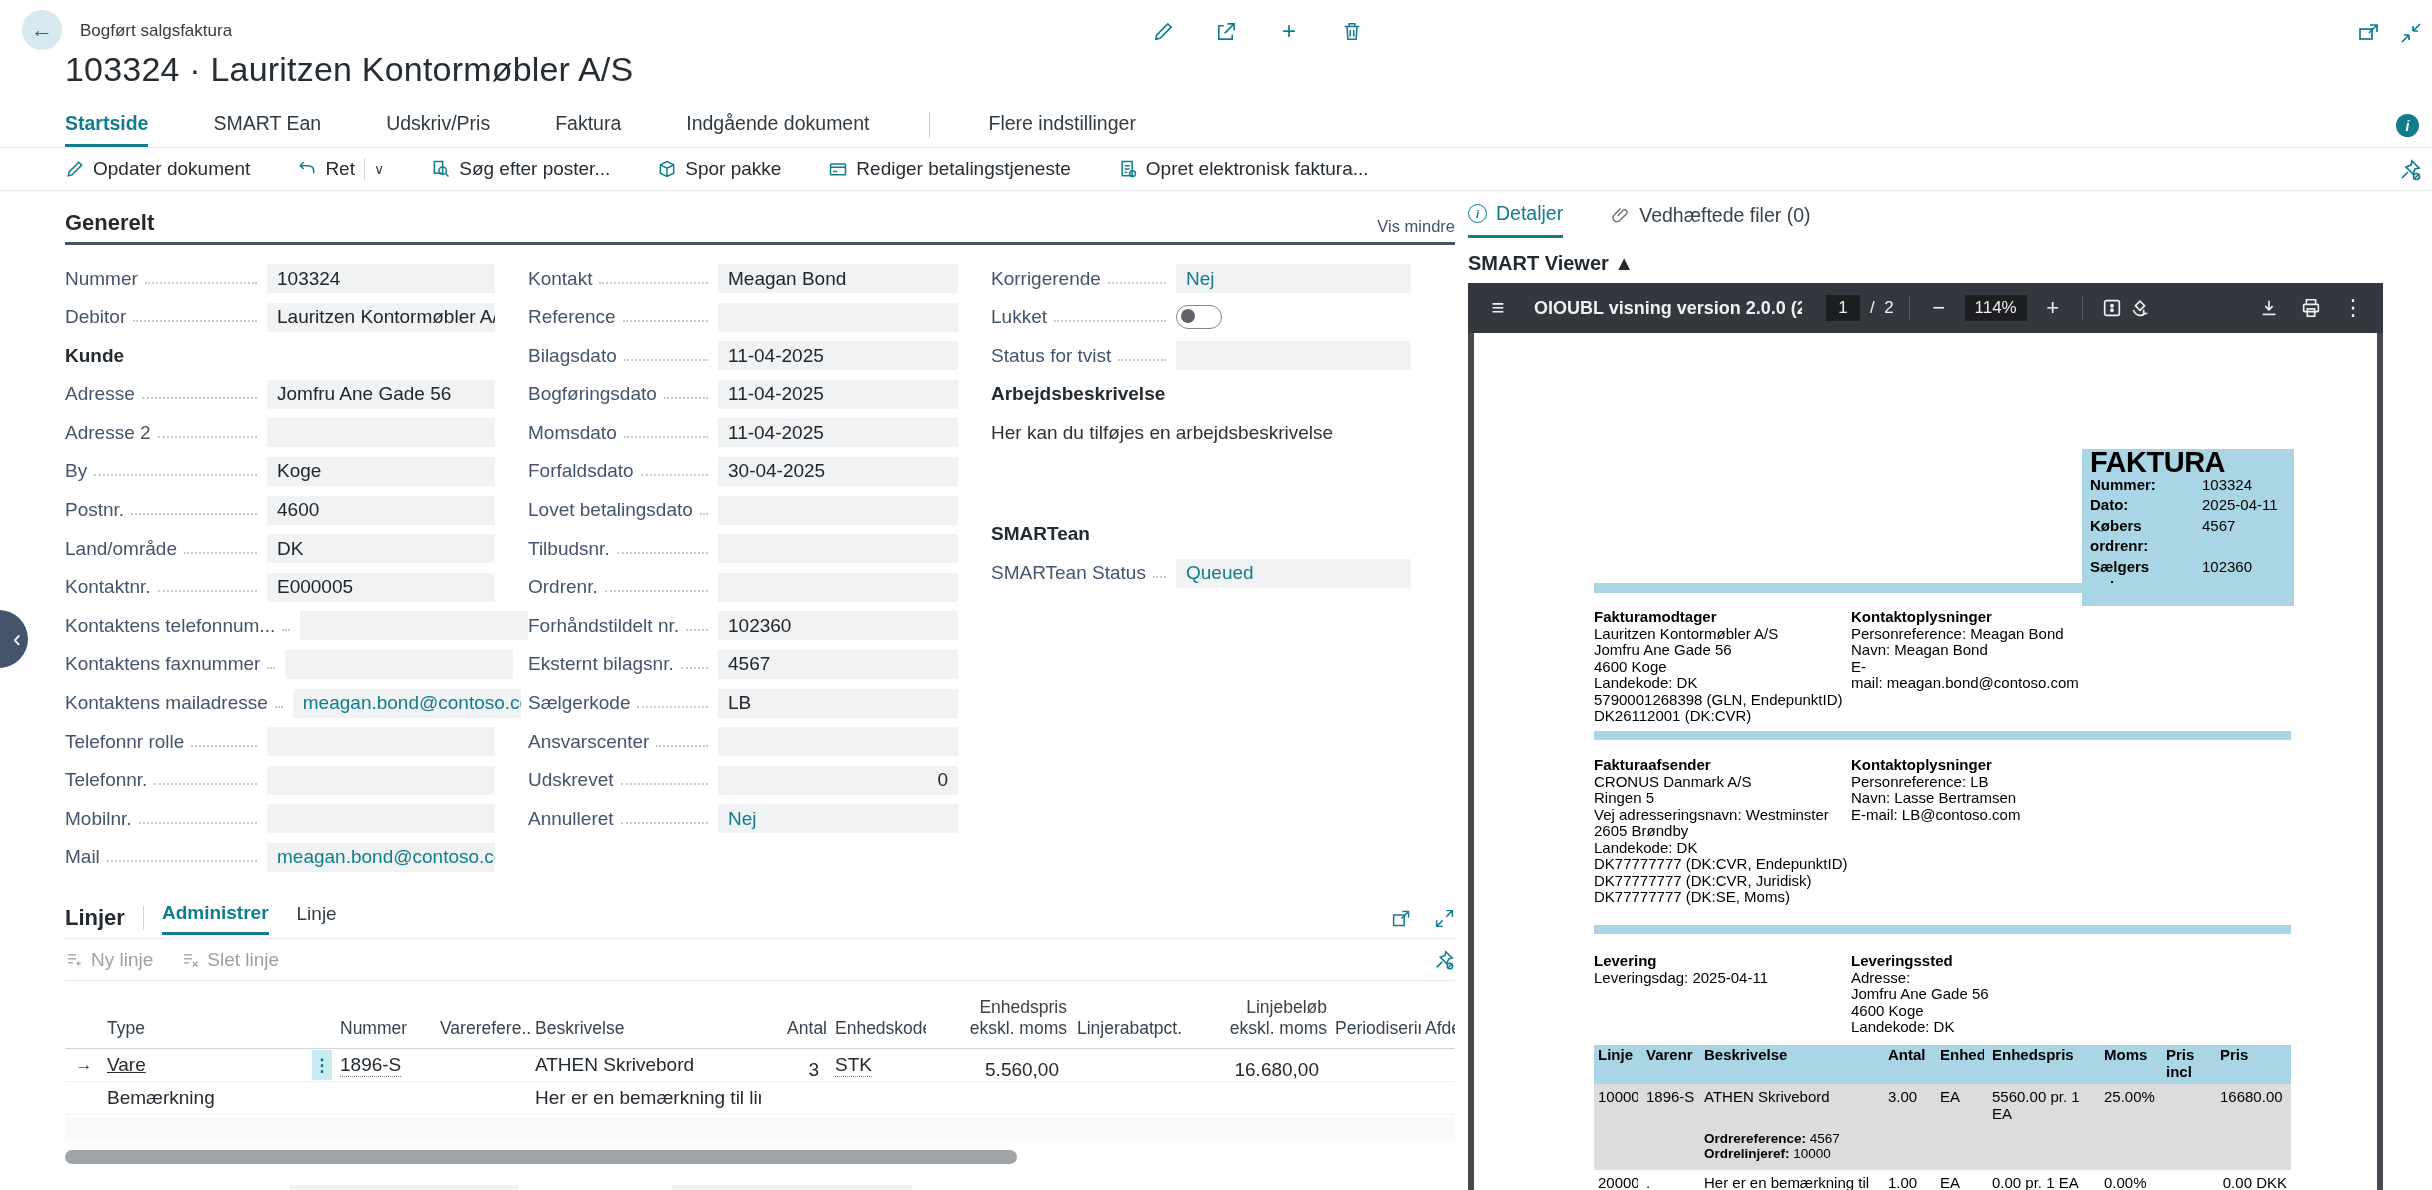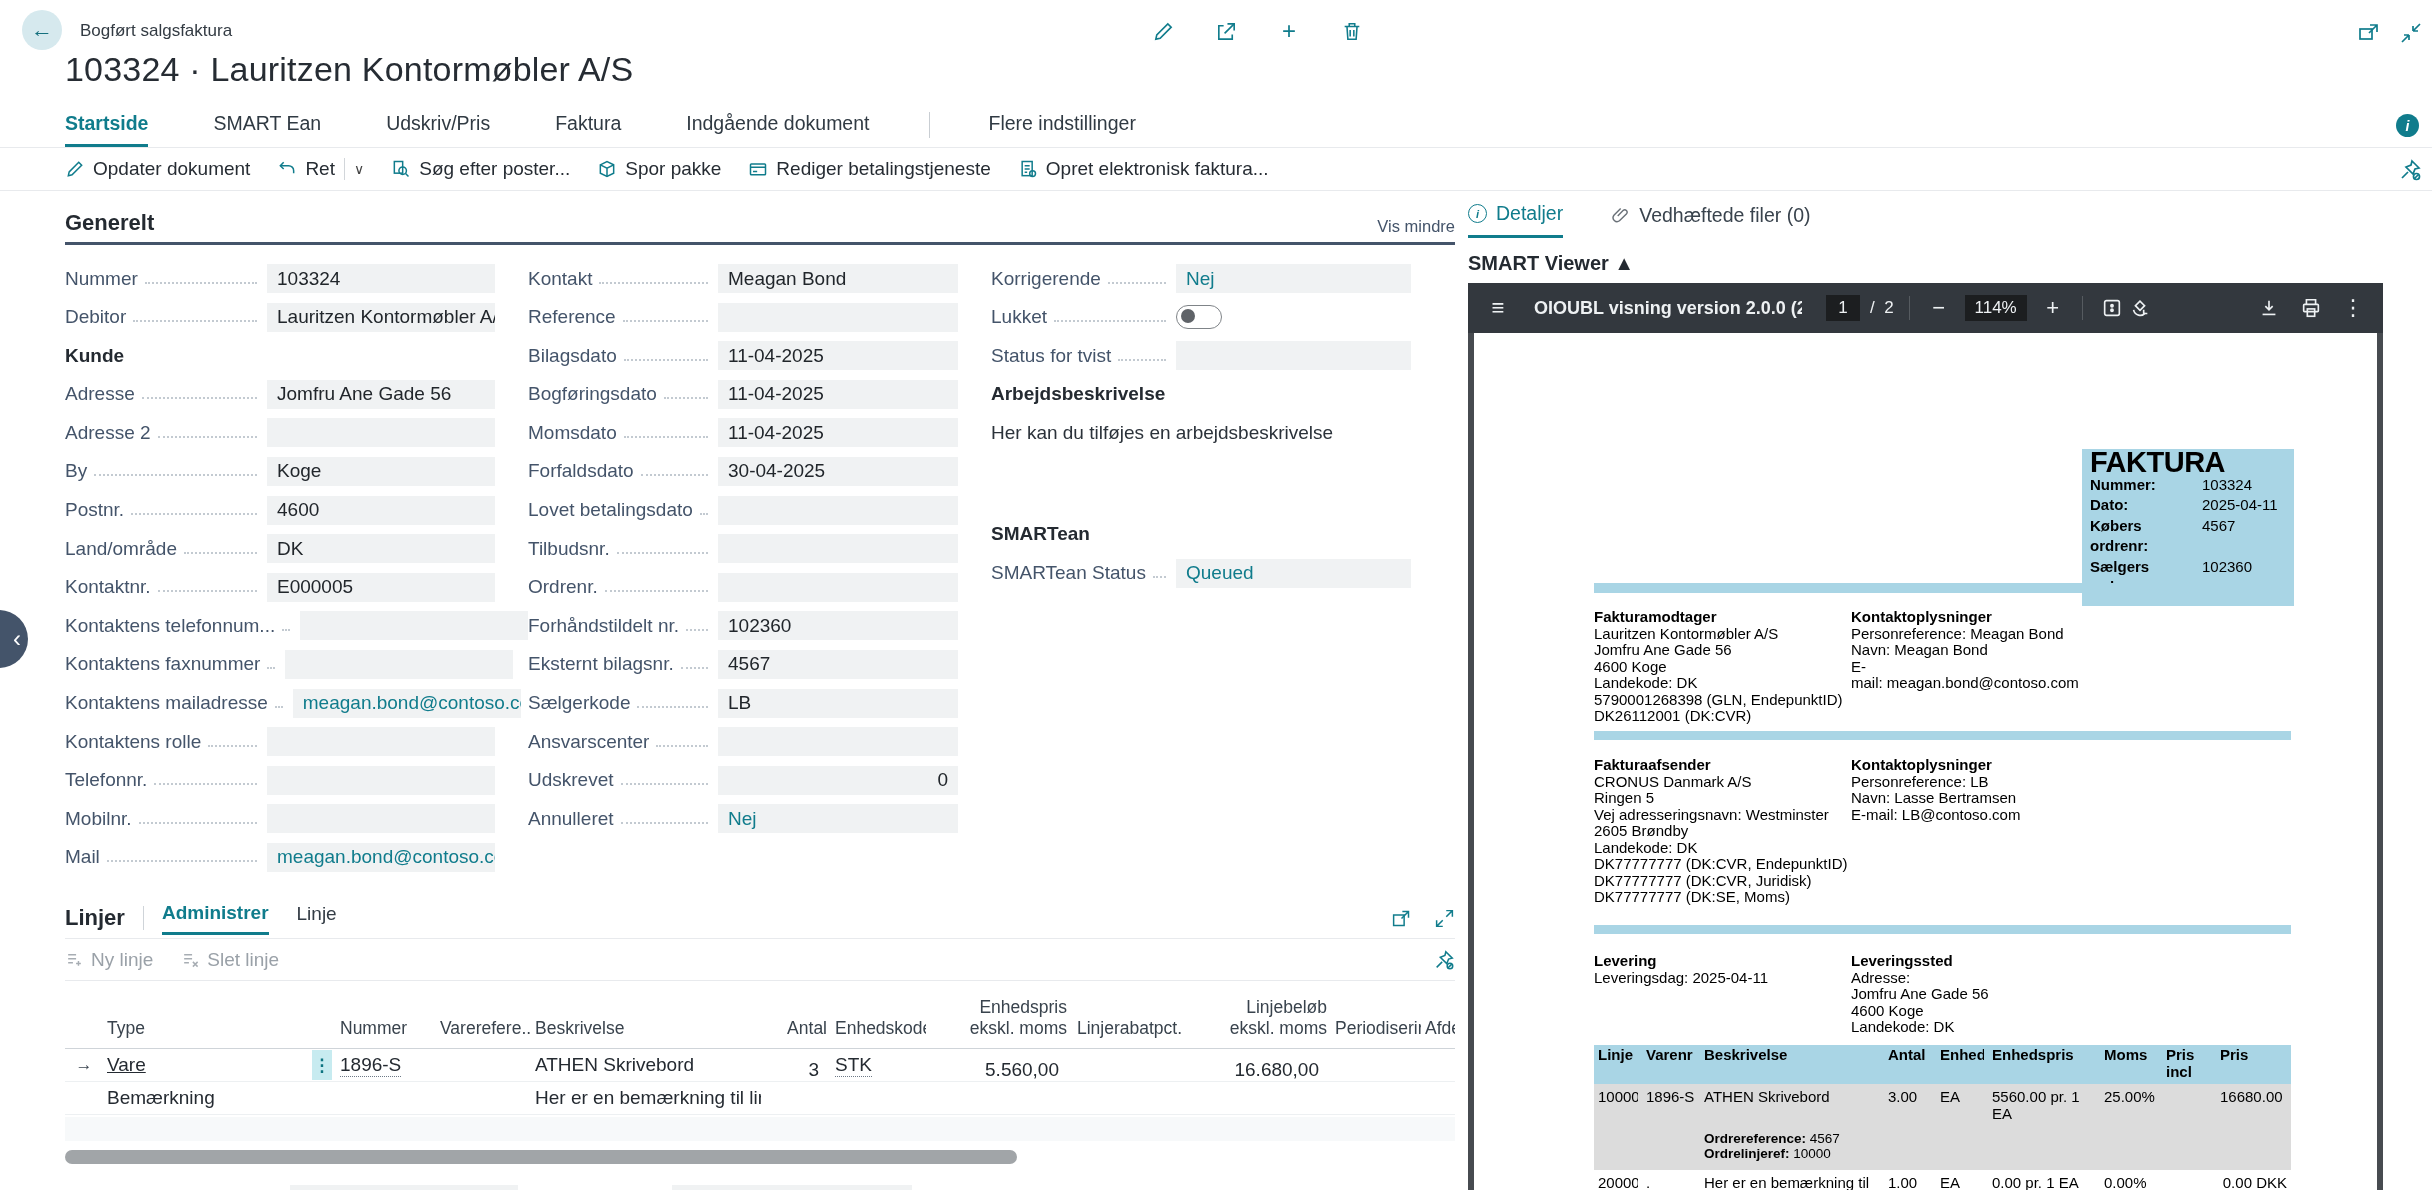--- a/index.html
+++ b/index.html
@@ -20,21 +20,21 @@
   
   .tabs{left:65px;top:112px;display:flex;align-items:flex-start;font-size:19.5px;color:#303a43;gap:32px;}
   .tab{margin-right:33px;padding-bottom:9px;cursor:pointer;}
   .tab.active{color:#107c8c;font-weight:700;border-bottom:3px solid #107c8c;}
   .tab-div{width:1px;height:26px;background:#c9ced3;margin:0 26px 0 -5px;}
   .info-btn{left:2396px;top:114px;width:23px;height:23px;border-radius:50%;background:#107c8c;color:#fff;
     font-size:14px;font-weight:700;display:flex;align-items:center;justify-content:center;font-style:italic;cursor:pointer;}
   .hline{left:0;right:0;height:0;border-top:1px solid #e8eaed;}
 
   
-  .actionbar{left:65px;top:148px;height:42px;display:flex;align-items:center;font-size:19px;color:#262c33;}
+  .actionbar{left:65px;top:148px;height:42px;display:flex;align-items:center;font-size:19px;color:#262c33;gap:20px;}
   .act{display:flex;align-items:center;margin-right:27px;cursor:pointer;white-space:nowrap;}
   .act .ic{color:#107c8c;margin-right:8px;}
   .split-div{width:1px;height:22px;background:#d2d6da;margin:0 9px;}
   .chev{color:#444;font-size:14px;}
   .pin{left:2398px;top:158px;color:#107c8c;cursor:pointer;}
 
   
   .sec{left:65px;top:210px;width:1390px;}
   .sec-head{display:flex;justify-content:space-between;align-items:flex-end;border-bottom:3px solid #44546a;padding-bottom:6px;}
   .sec-head h2{margin:0;font-size:22px;font-weight:700;color:#242a31;}
@@ -320,21 +320,21 @@
           <span class="flbl">Kontaktens faxnummer</span>
           <span class="lead"></span>
           <span class="fbox"></span>
         </div>
       <div class="frow">
           <span class="flbl">Kontaktens mailadresse</span>
           <span class="lead"></span>
           <span class="fbox link">meagan.bond@contoso.com</span>
         </div>
       <div class="frow">
-          <span class="flbl">Kontaktens rolle</span>
+          <span class="flbl">Telefonnr rolle</span>
           <span class="lead"></span>
           <span class="fbox"></span>
         </div>
       <div class="frow">
           <span class="flbl">Telefonnr.</span>
           <span class="lead"></span>
           <span class="fbox"></span>
         </div>
       <div class="frow">
           <span class="flbl">Mobilnr.</span>

